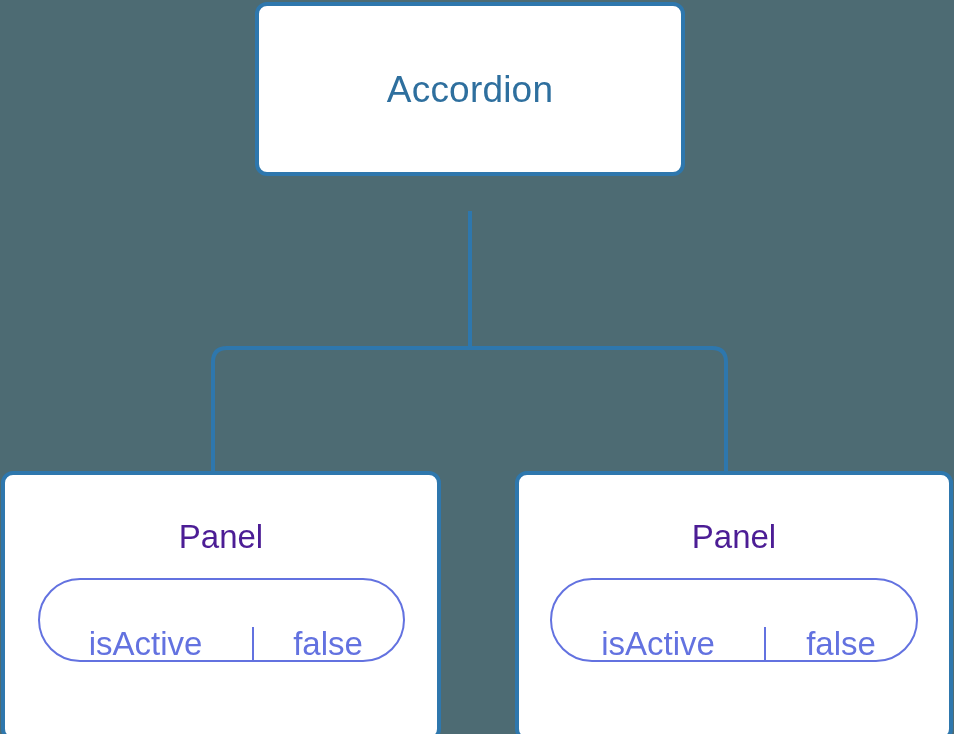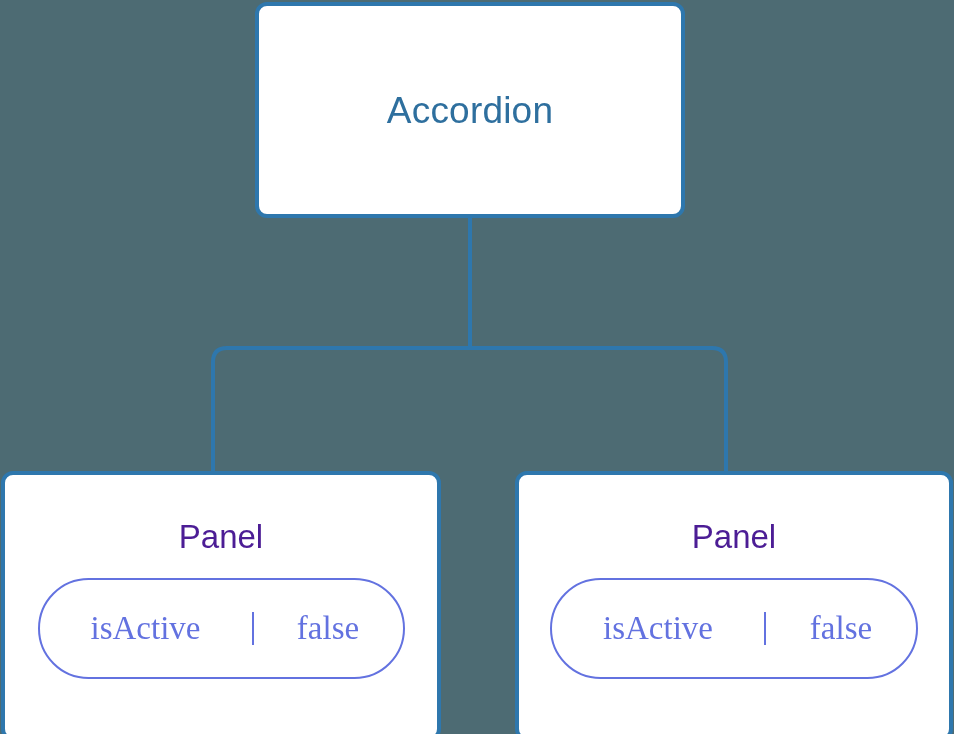--- a/index.html
+++ b/index.html
@@ -34,21 +34,21 @@
     box-sizing: border-box;
     background: #ffffff;
     border: 4px solid #2e77ad;
     border-radius: 12px;
     z-index: 2;
   }
   .node-root {
     left: 255px;
     top: 2px;
     width: 430px;
-    height: 216px;
+    height: 174px;
     display: flex;
     align-items: center;
     justify-content: center;
   }
   .node-title-root {
     font-size: 37px;
     color: #2e6f9e;
     letter-spacing: 0.2px;
     line-height: 1;
     white-space: nowrap;
@@ -74,28 +74,27 @@
     font-size: 33px;
     color: #4c1d95;
     line-height: 1;
     white-space: nowrap;
     margin-bottom: 25px;
   }
 
   
   .pill {
     box-sizing: border-box;
-    height: 101px;
+    height: 84px;
     border: 2px solid #6372e0;
     border-radius: 51px;
     display: flex;
-    align-items: center;
+    align-items: flex-end;
     background: transparent;
     overflow: hidden;
-    font-family: Liberation Serif, serif;
   }
   .pill-left {
     width: 367px;
   }
   .pill-right {
     width: 368px;
   }
   .pill-cell {
     display: flex;
     align-items: center;

